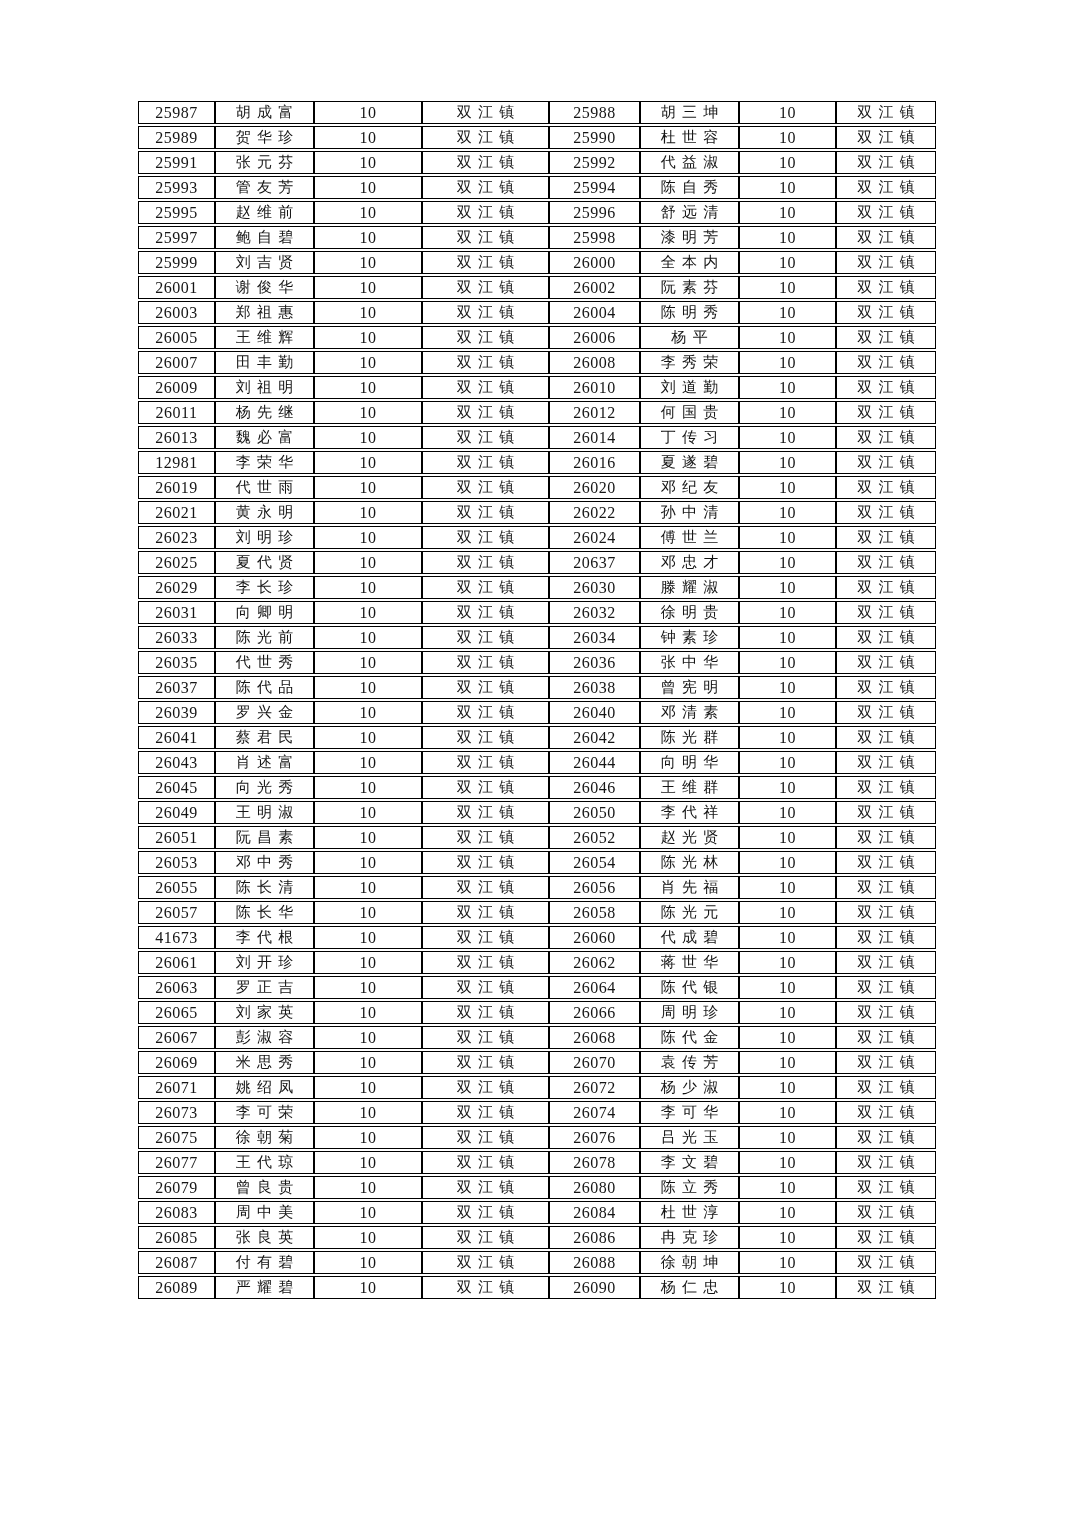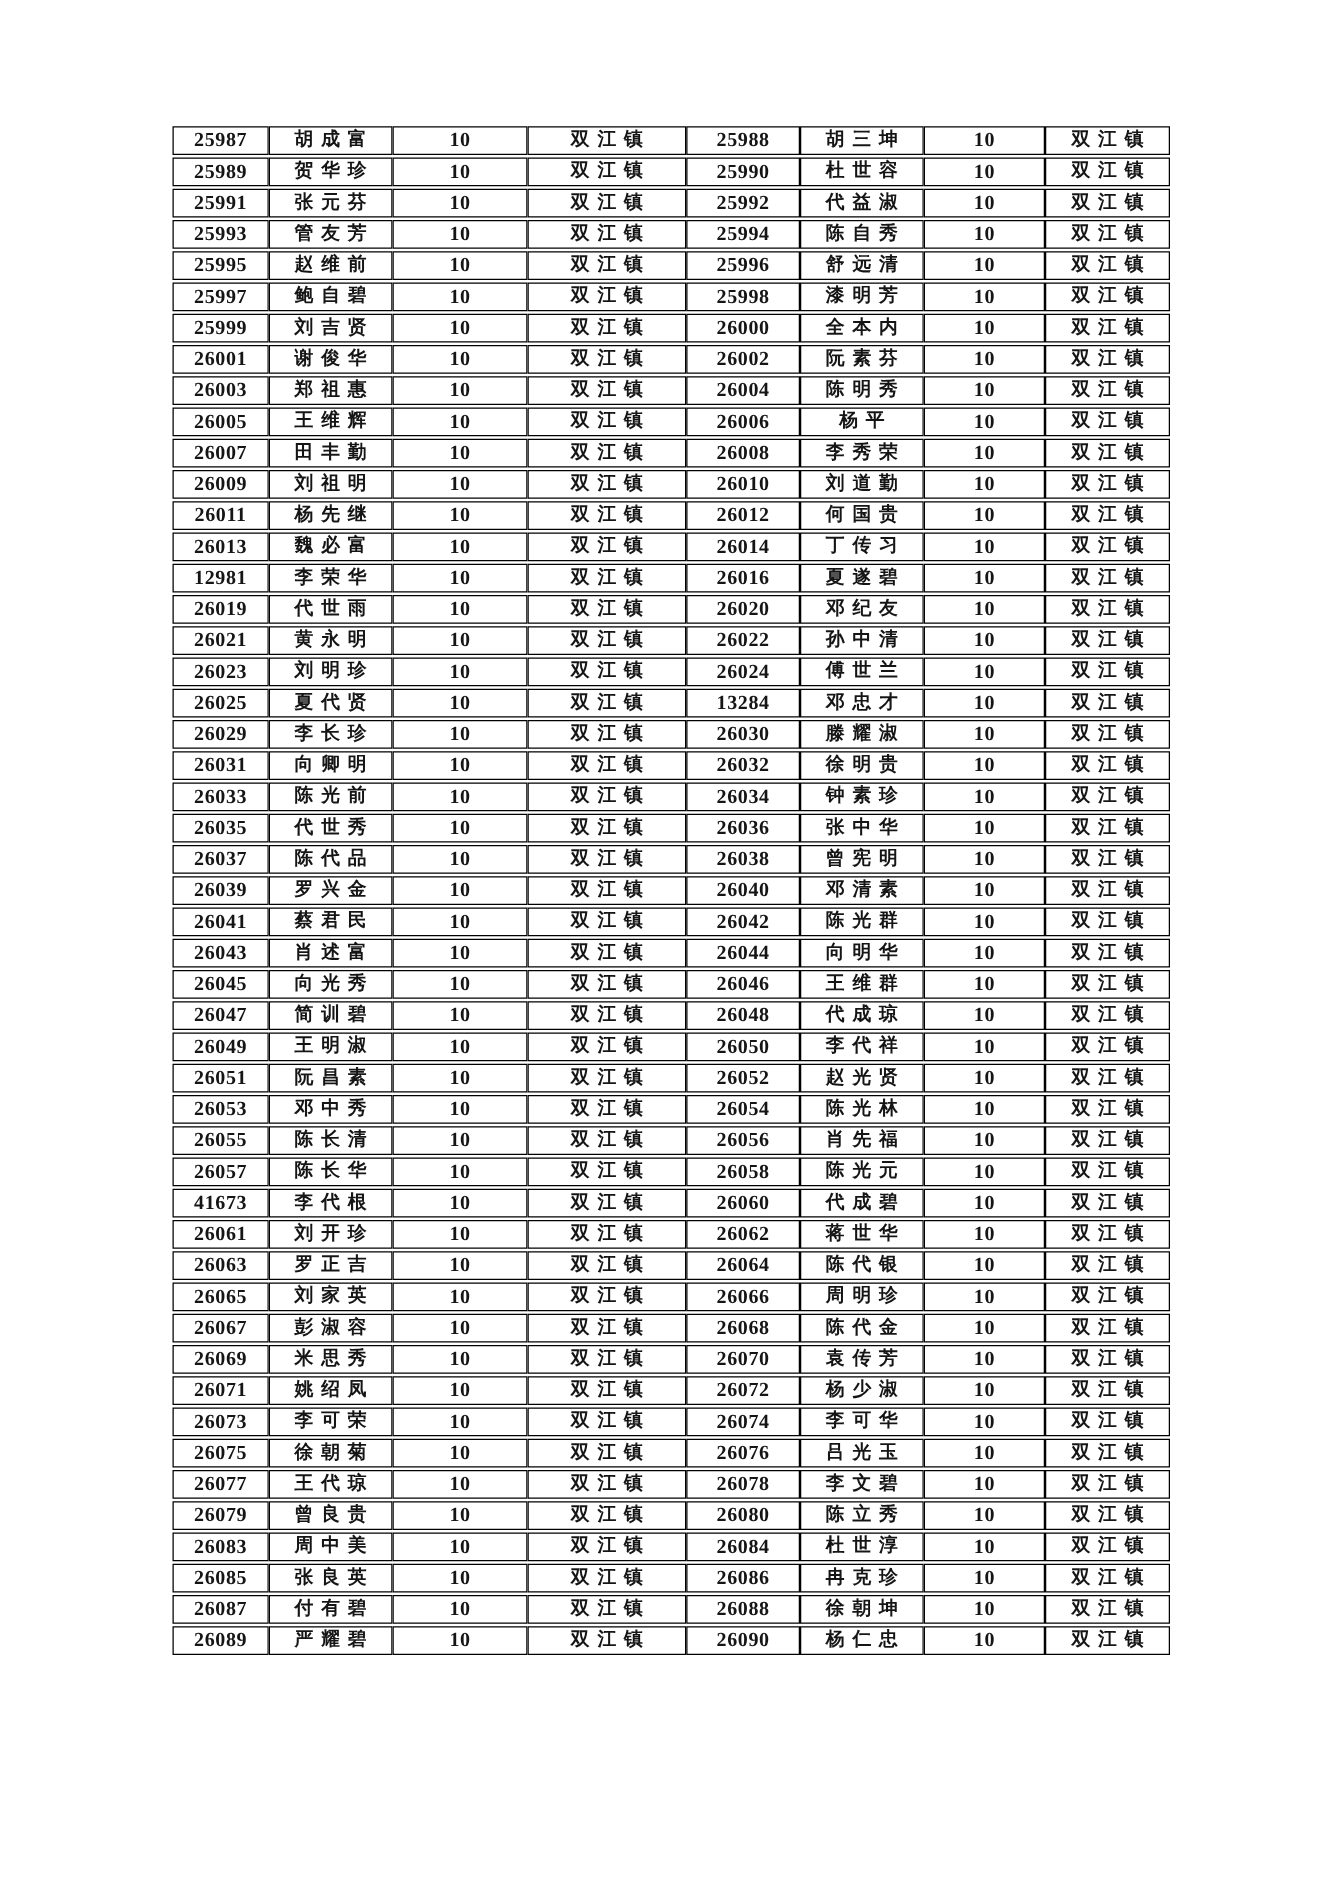--- a/index.html
+++ b/index.html
@@ -22,21 +22,20 @@
     overflow: hidden;
   }
   table.roster {
     position: absolute;
     left: 138px;
     top: 99px;
     width: 798px;
     border-collapse: separate;
     border-spacing: 0 2px;
     table-layout: fixed;
-    font-weight: bold;
   }
   table.roster td {
     border: 1px solid #000000;
     height: 21px;
     text-align: center;
     vertical-align: middle;
     font-size: 16px;
     line-height: 21px;
     white-space: nowrap;
     overflow: hidden;
@@ -247,21 +246,21 @@
           <td class="c0">26024</td>
           <td class="c1">傅世兰</td>
           <td class="c2">10</td>
           <td class="c3">双江镇</td>
         </tr>
         <tr>
           <td class="c0">26025</td>
           <td class="c1">夏代贤</td>
           <td class="c2">10</td>
           <td class="c3">双江镇</td>
-          <td class="c0">13284</td>
+          <td class="c0">20637</td>
           <td class="c1">邓忠才</td>
           <td class="c2">10</td>
           <td class="c3">双江镇</td>
         </tr>
         <tr>
           <td class="c0">26029</td>
           <td class="c1">李长珍</td>
           <td class="c2">10</td>
           <td class="c3">双江镇</td>
           <td class="c0">26030</td>
@@ -339,30 +338,20 @@
           <td class="c2">10</td>
           <td class="c3">双江镇</td>
         </tr>
         <tr>
           <td class="c0">26045</td>
           <td class="c1">向光秀</td>
           <td class="c2">10</td>
           <td class="c3">双江镇</td>
           <td class="c0">26046</td>
           <td class="c1">王维群</td>
-          <td class="c2">10</td>
-          <td class="c3">双江镇</td>
-        </tr>
-        <tr>
-          <td class="c0">26047</td>
-          <td class="c1">简训碧</td>
-          <td class="c2">10</td>
-          <td class="c3">双江镇</td>
-          <td class="c0">26048</td>
-          <td class="c1">代成琼</td>
           <td class="c2">10</td>
           <td class="c3">双江镇</td>
         </tr>
         <tr>
           <td class="c0">26049</td>
           <td class="c1">王明淑</td>
           <td class="c2">10</td>
           <td class="c3">双江镇</td>
           <td class="c0">26050</td>
           <td class="c1">李代祥</td>

